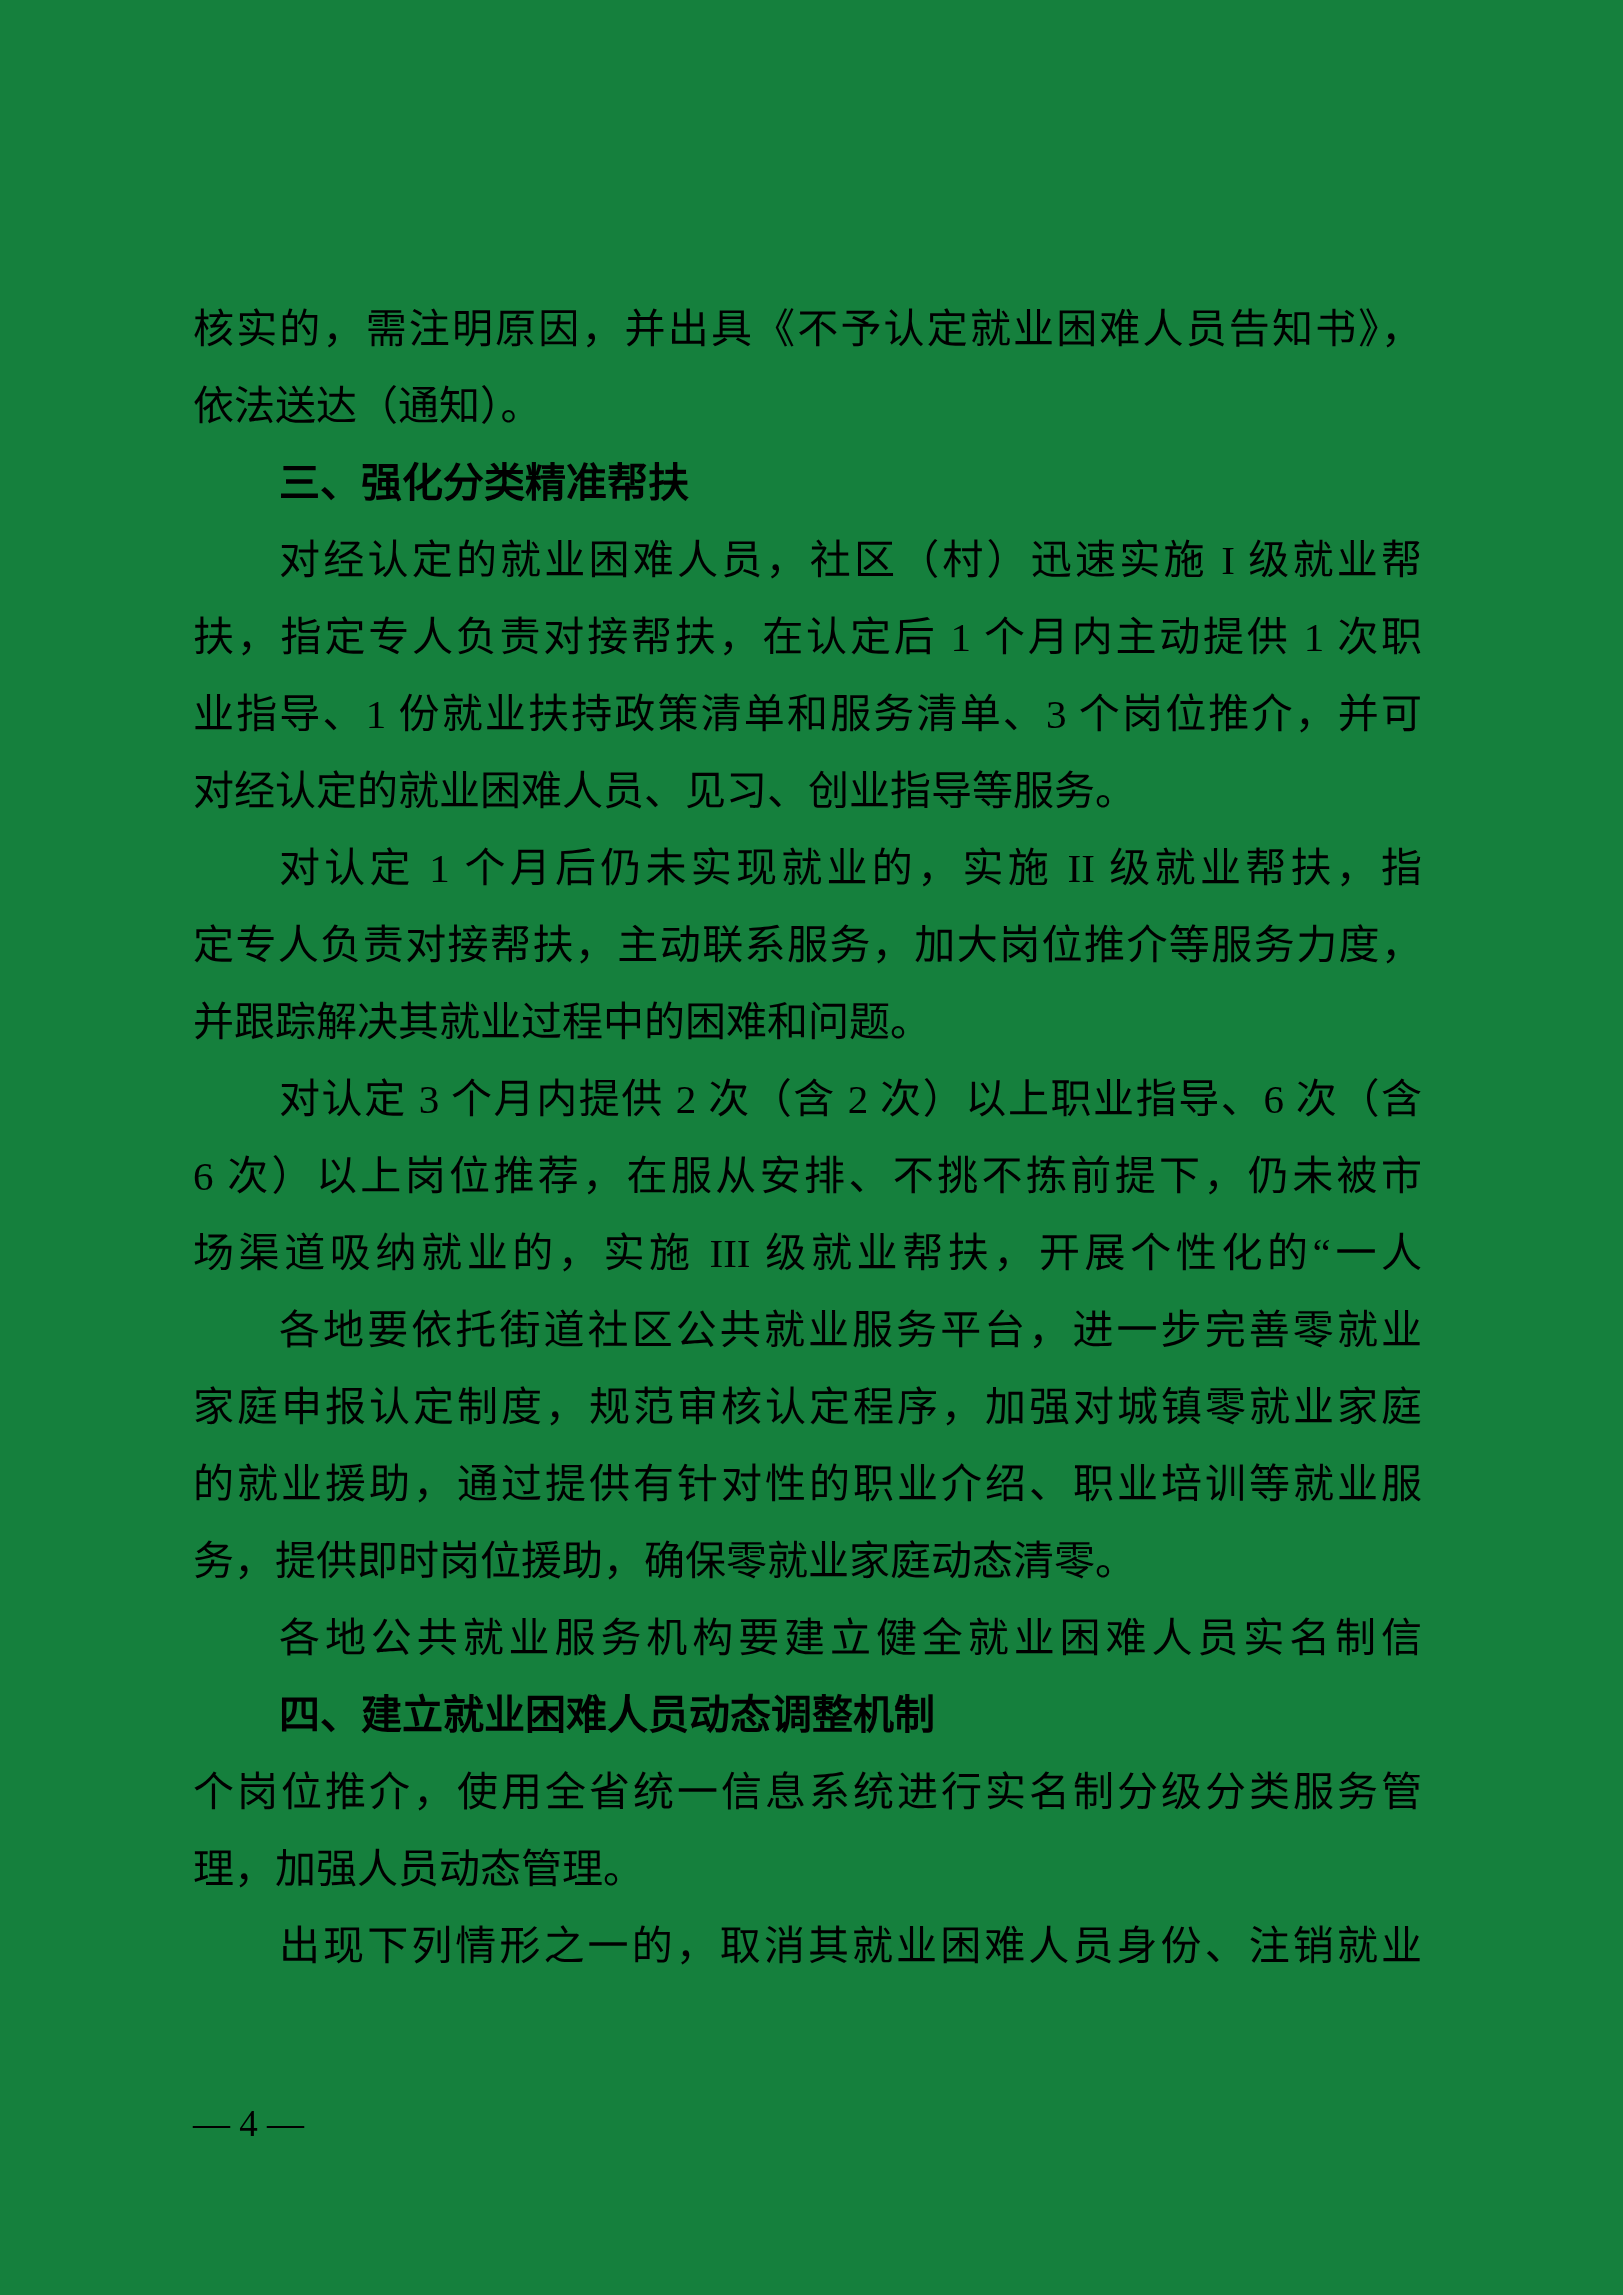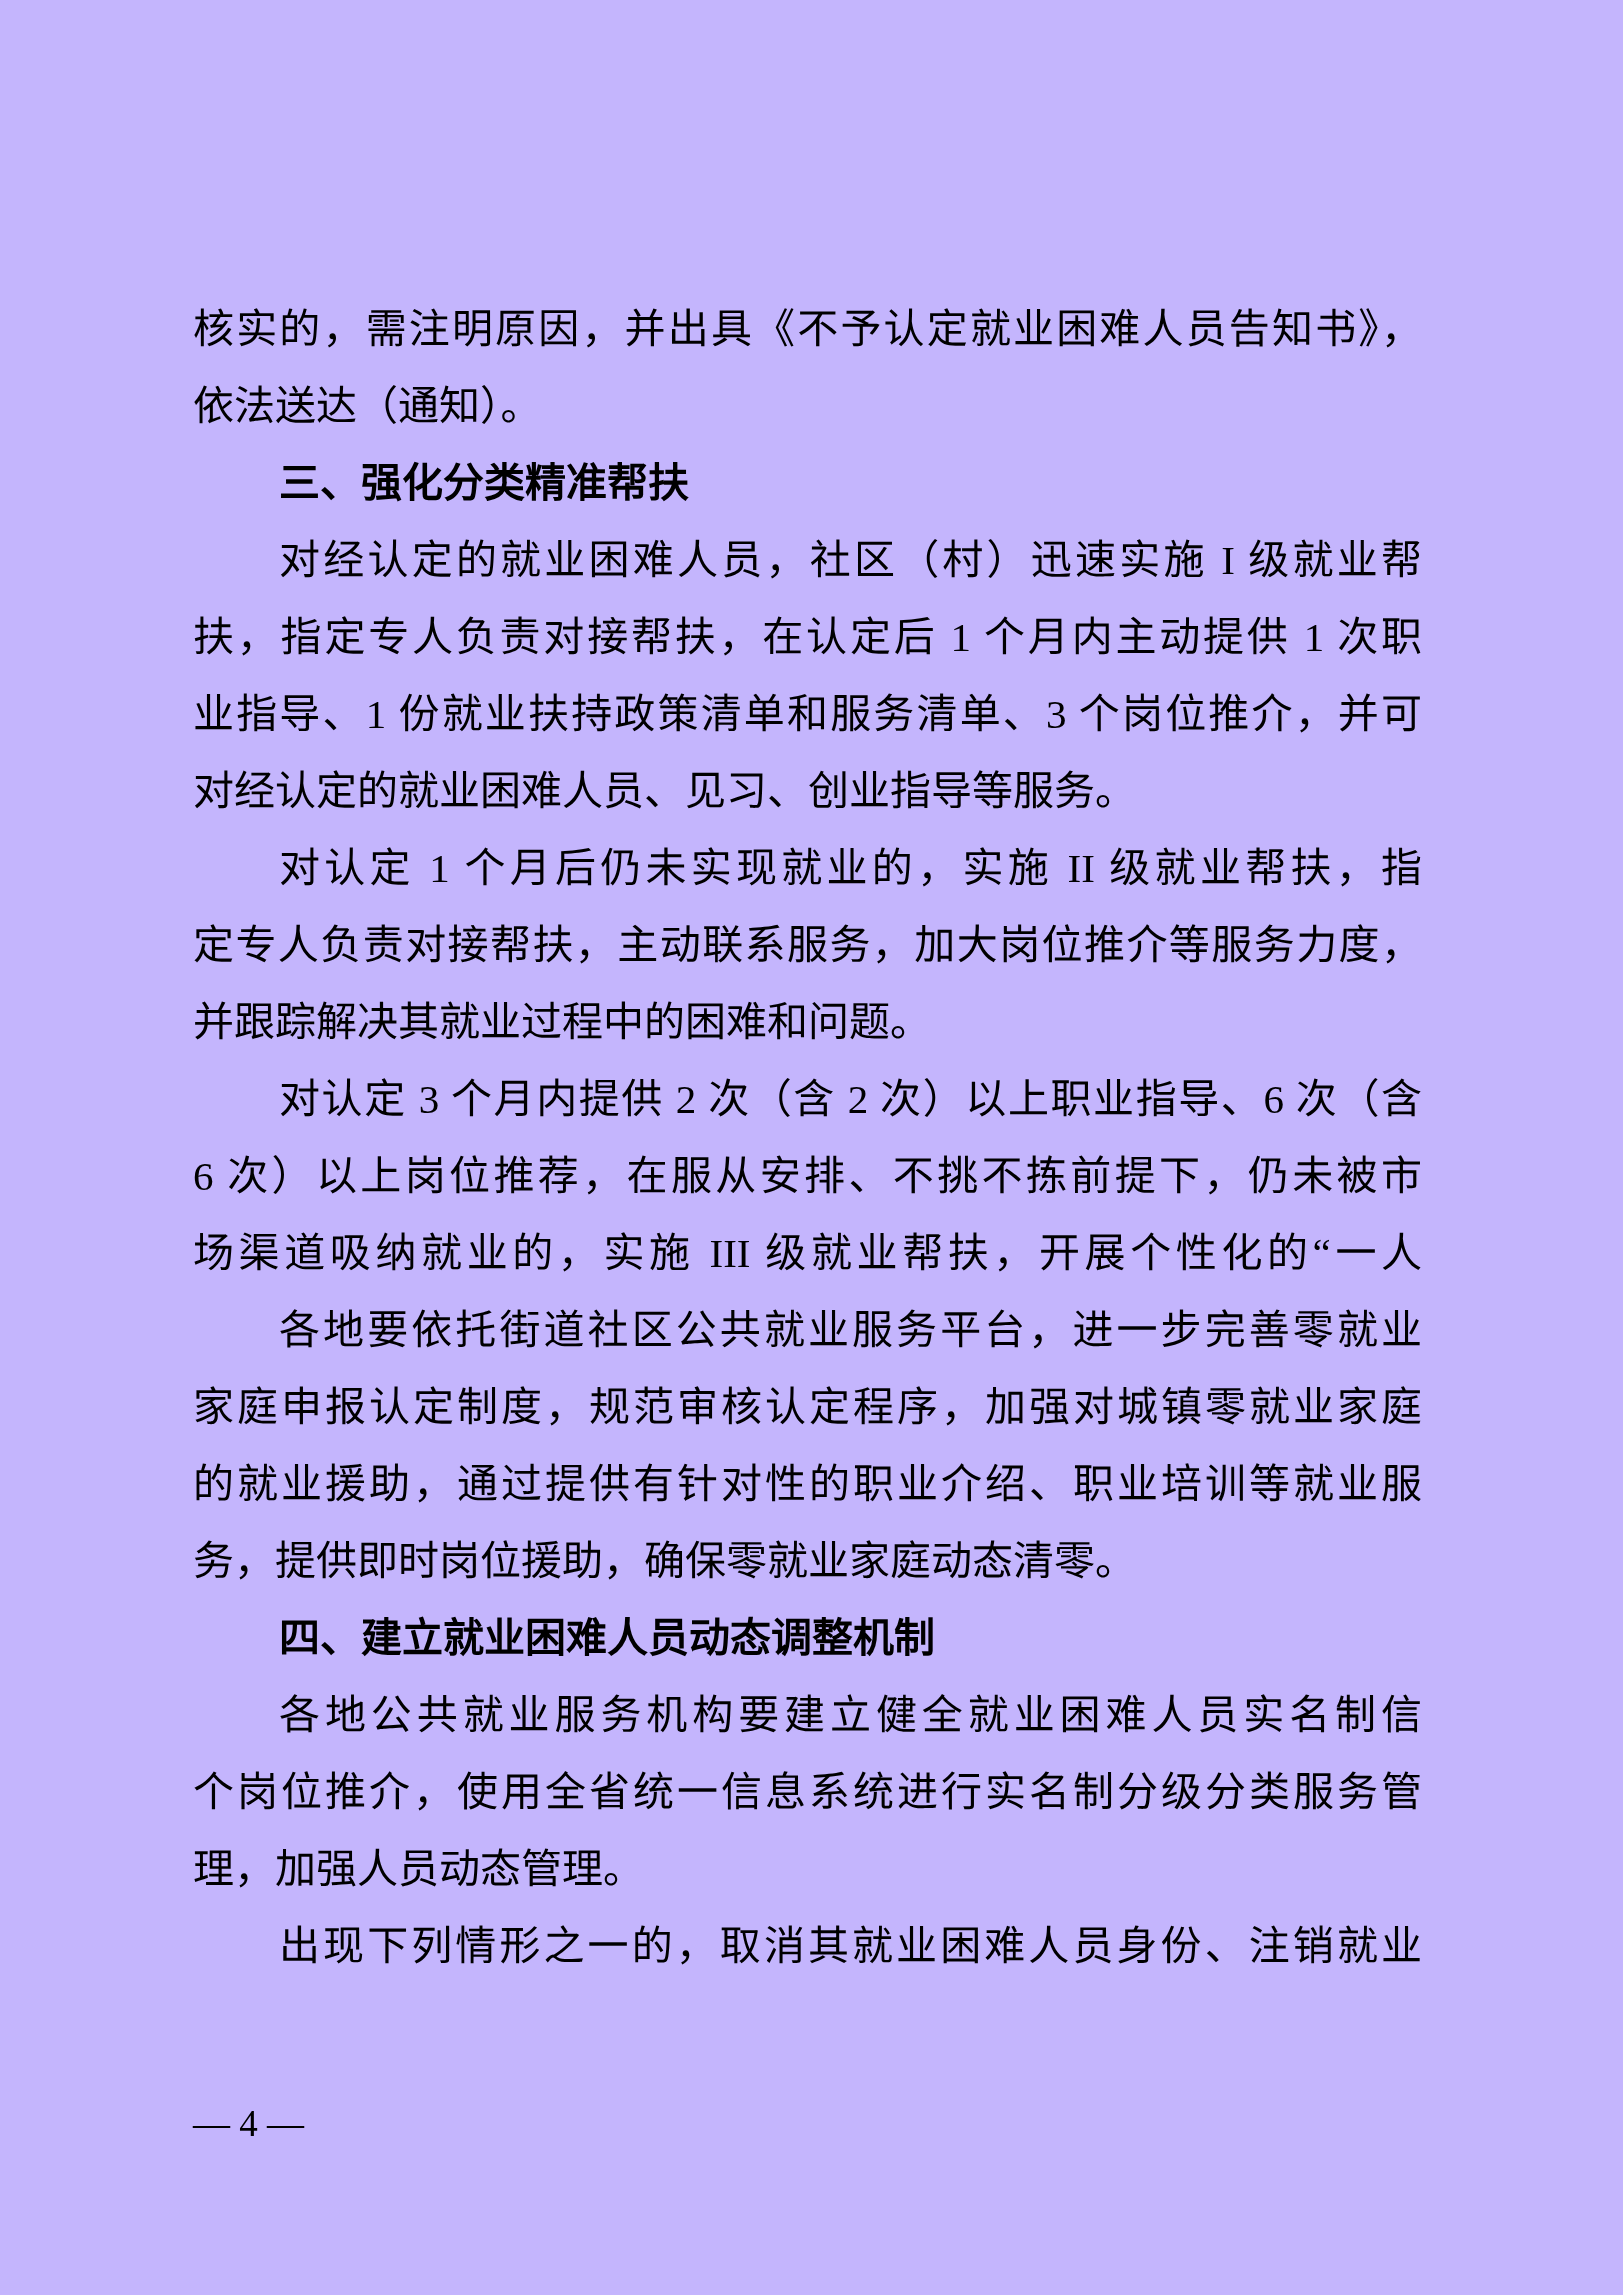--- a/index.html
+++ b/index.html
@@ -4,21 +4,21 @@
 <style>
   html, body {
     margin: 0;
     padding: 0;
     background: #ffffff;
   }
   .page {
     position: relative;
     width: 1623px;
     height: 2295px;
-    background: #c4b5fd;
+    background: #15803d;
     color: #000000;
     font-family: "Liberation Serif", serif;
     overflow: hidden;
   }
   .content {
     position: absolute;
     left: 193px;
     top: 291px;
     width: 1229px;
   }
@@ -72,22 +72,22 @@
     <div class="line indent justify">对认定 1 个月后仍未实现就业的，实施 II 级就业帮扶，指</div>
     <div class="line justify">定专人负责对接帮扶，主动联系服务，加大岗位推介等服务力度，</div>
     <div class="line end">并跟踪解决其就业过程中的困难和问题。</div>
     <div class="line indent justify">对认定 3 个月内提供 2 次（含 2 次）以上职业指导、6 次（含</div>
     <div class="line justify">6 次）以上岗位推荐，在服从安排、不挑不拣前提下，仍未被市</div>
     <div class="line justify">场渠道吸纳就业的，实施 III 级就业帮扶，开展个性化的“一人</div>
     <div class="line indent justify">各地要依托街道社区公共就业服务平台，进一步完善零就业</div>
     <div class="line justify">家庭申报认定制度，规范审核认定程序，加强对城镇零就业家庭</div>
     <div class="line justify">的就业援助，通过提供有针对性的职业介绍、职业培训等就业服</div>
     <div class="line end">务，提供即时岗位援助，确保零就业家庭动态清零。</div>
+    <div class="line indent justify">各地公共就业服务机构要建立健全就业困难人员实名制信</div>
     <div class="line heading indent">四、建立就业困难人员动态调整机制</div>
-    <div class="line indent justify">各地公共就业服务机构要建立健全就业困难人员实名制信</div>
     <div class="line justify">个岗位推介，使用全省统一信息系统进行实名制分级分类服务管</div>
     <div class="line end">理，加强人员动态管理。</div>
     <div class="line indent justify">出现下列情形之一的，取消其就业困难人员身份、注销就业</div>
   </div>
 
   <div class="footer">— 4 —</div>
 </div>
 
 
 </body></html>

